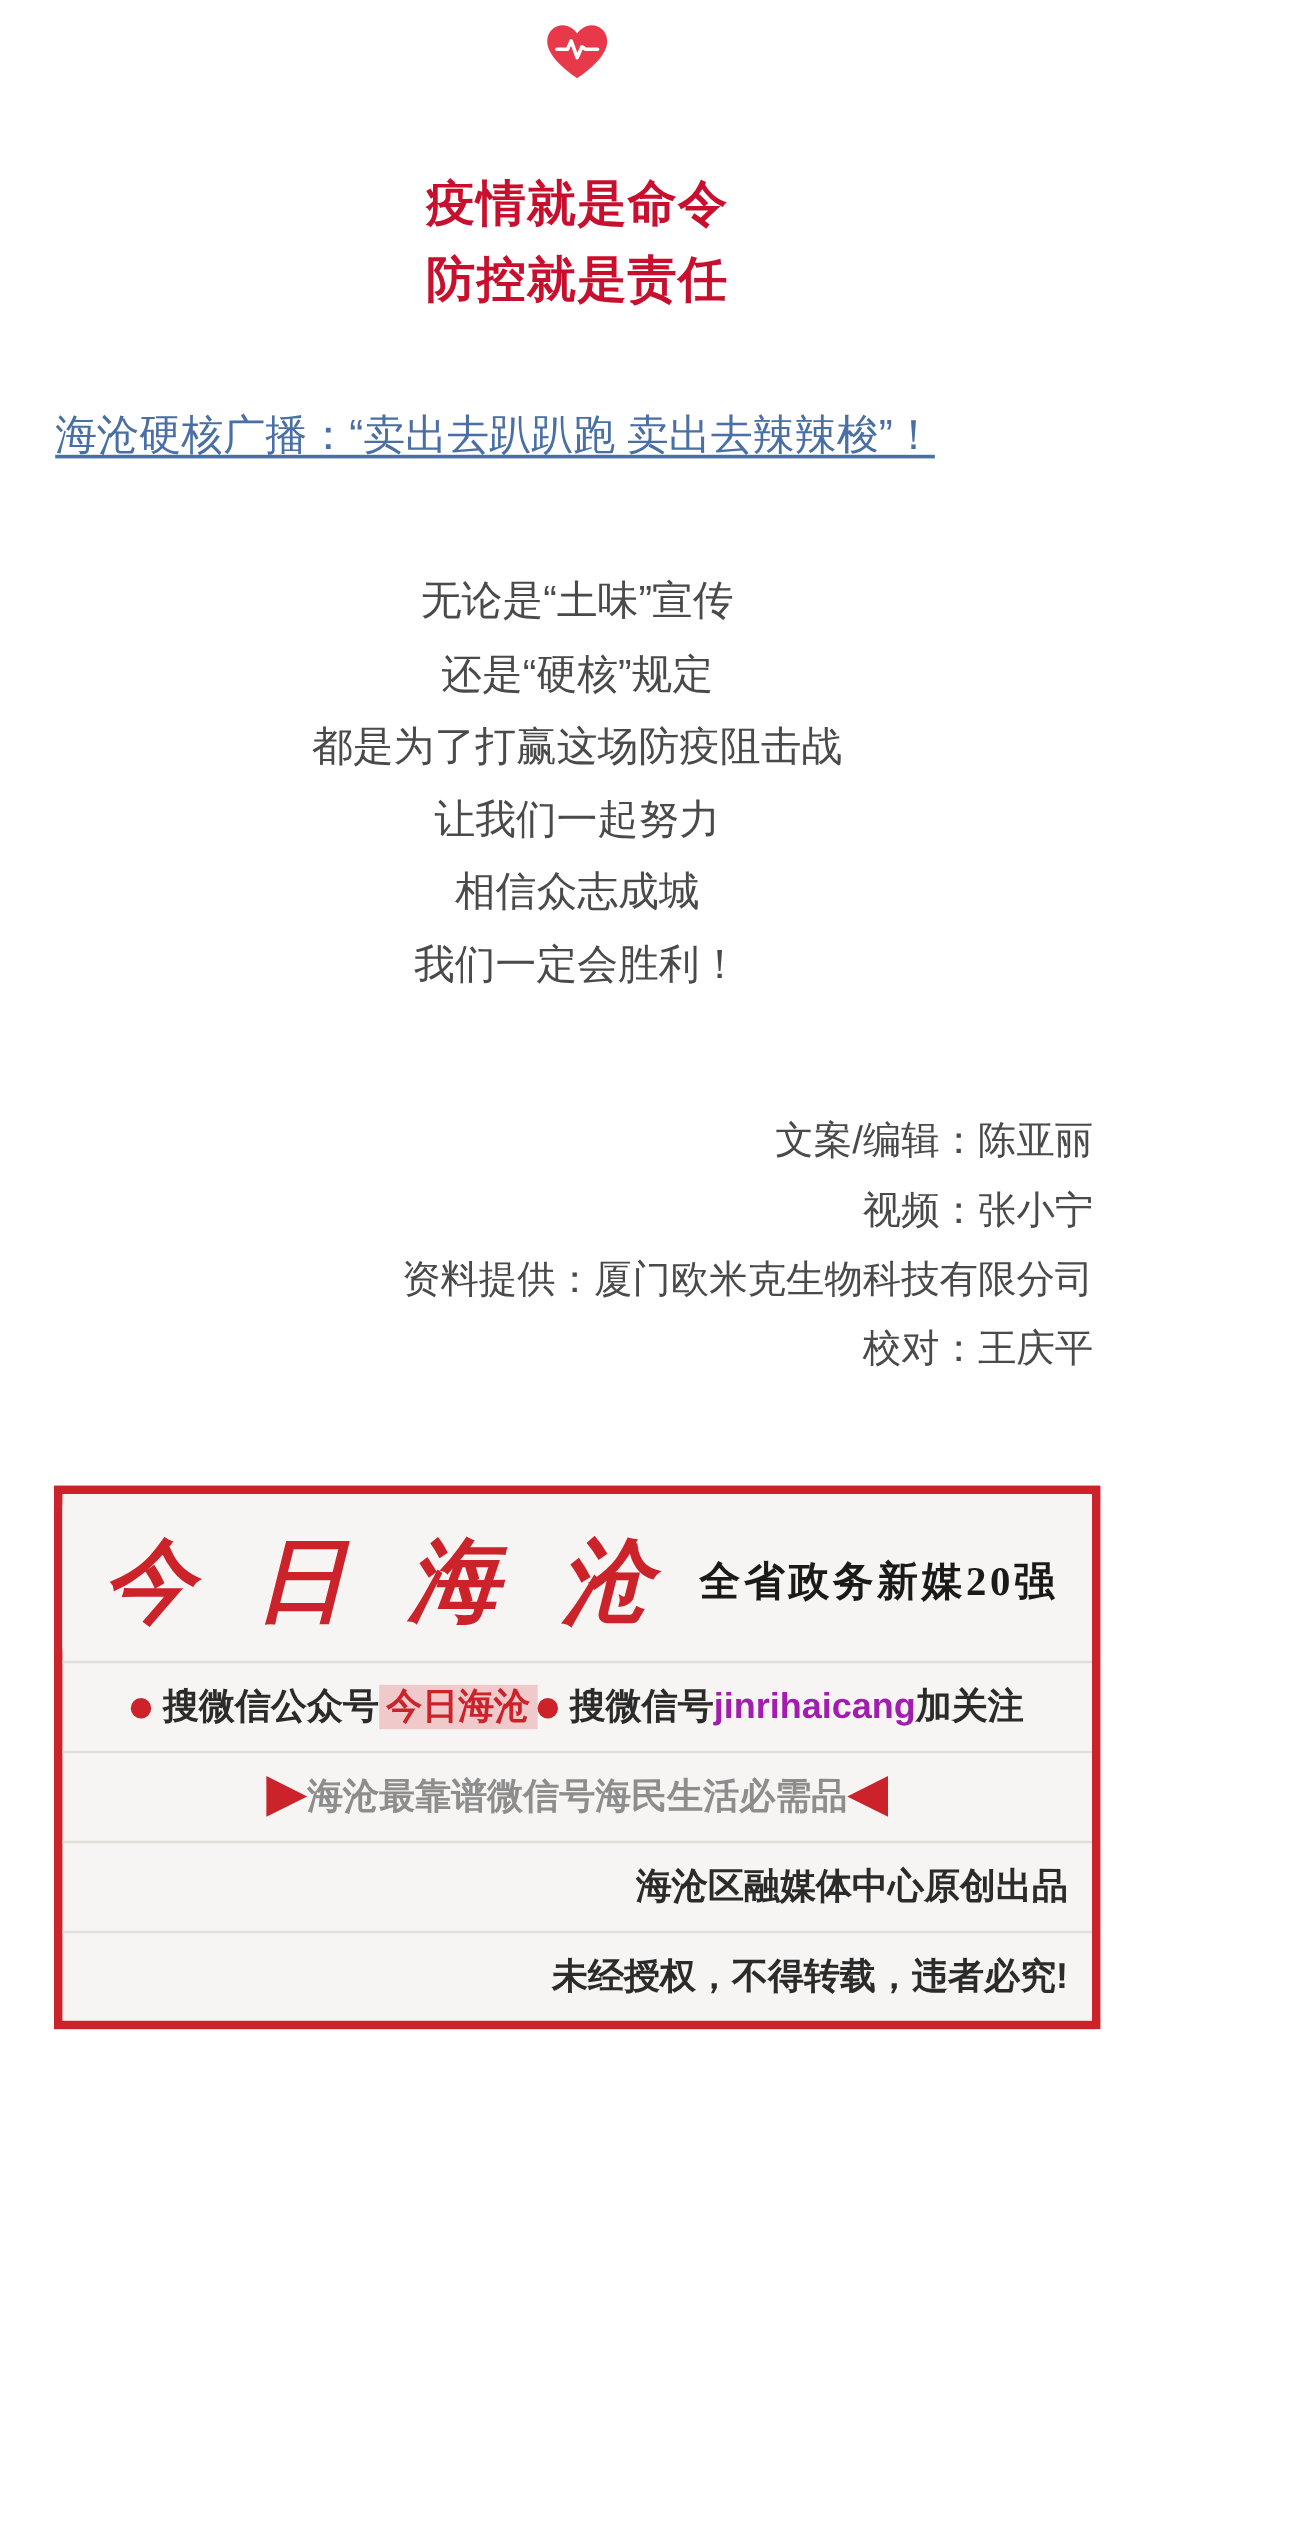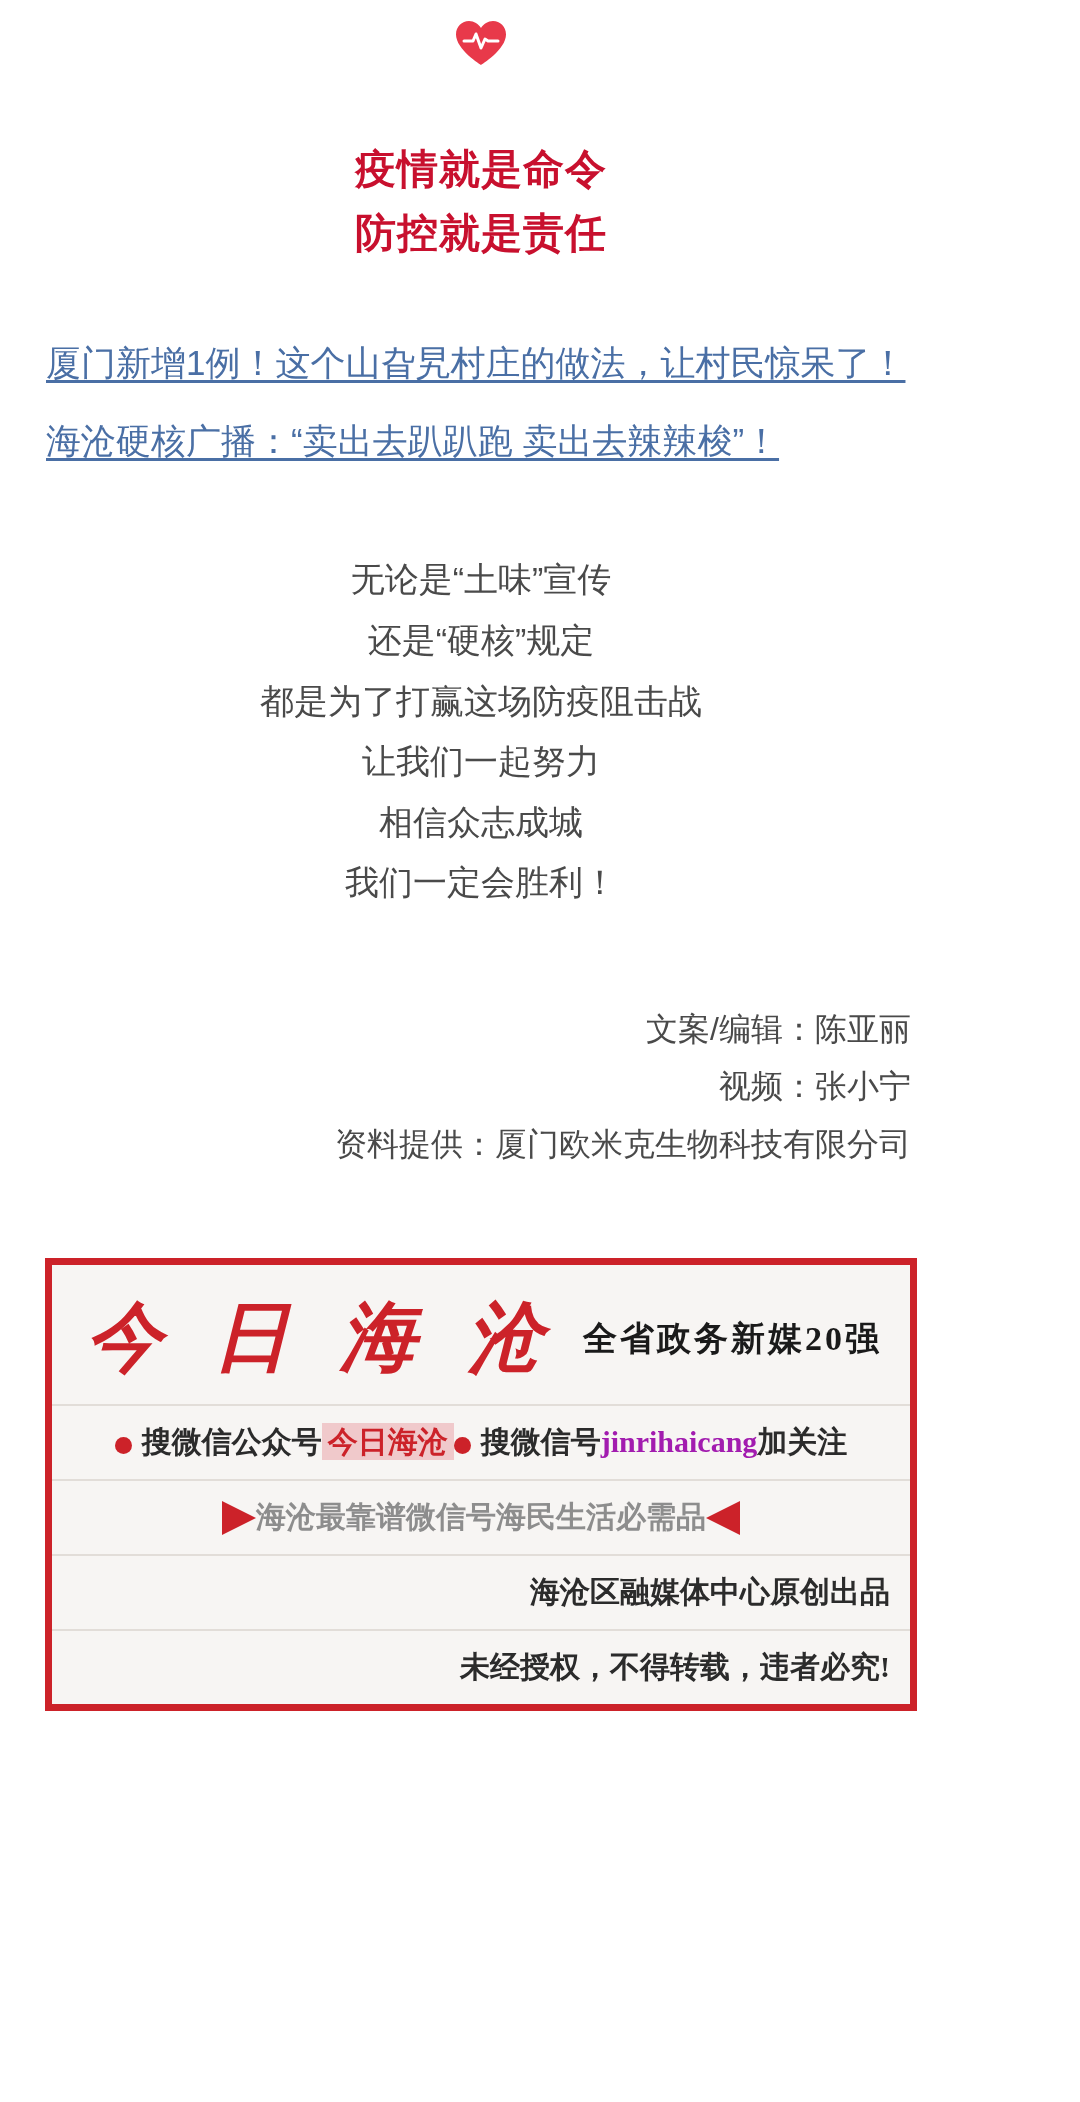--- a/index.html
+++ b/index.html
@@ -113,21 +113,21 @@
     white-space: nowrap;
     padding-right: 4px;
     margin-left: 24px;
   }
   .banner-row {
     border-top: 2px solid #e2ddd8;
     display: flex;
     align-items: center;
     justify-content: center;
     padding: 16px 20px;
-    font-family: Liberation Serif, serif;
+    font-family: Liberation Sans, sans-serif;
     font-size: 30px;
     font-weight: bold;
     color: #3c3c3c;
     white-space: nowrap;
   }
   .bullet {
     display: inline-block;
     width: 17px;
     height: 17px;
     border-radius: 50%;
@@ -164,40 +164,38 @@
     </svg>
   </div>
 
   <div class="slogan">
     <div>疫情就是命令</div>
     <div>防控就是责任</div>
   </div>
 
   <div class="links">
     <div class="link-block">
-      <span class="link">厦门新增1例！这个山旮旯村庄的做法，让村民惊呆了！</span>
-    </div>
-    <div class="link-block">
       <span class="link">海沧硬核广播：“卖出去趴趴跑 卖出去辣辣梭”！</span>
     </div>
   </div>
 
   <div class="poem">
     <div>无论是“土味”宣传</div>
     <div>还是“硬核”规定</div>
     <div>都是为了打赢这场防疫阻击战</div>
     <div>让我们一起努力</div>
     <div>相信众志成城</div>
     <div>我们一定会胜利！</div>
   </div>
 
   <div class="credits">
     <div>文案/编辑：陈亚丽</div>
     <div>视频：张小宁</div>
     <div>资料提供：厦门欧米克生物科技有限分司</div>
+    <div>校对：王庆平</div>
   </div>
 
   <div class="banner">
     <div class="banner-top">
       <span class="brand">今 日 海 沧</span>
       <span class="brand-sub">全省政务新媒20强</span>
     </div>
 
     <div class="banner-row">
       <span>

